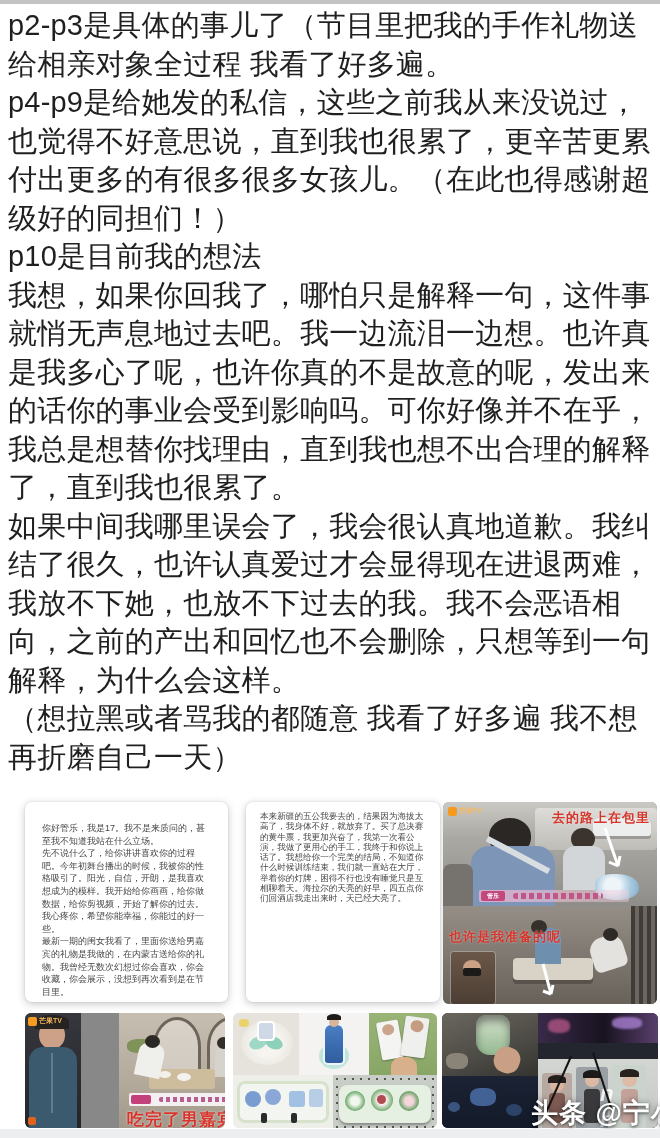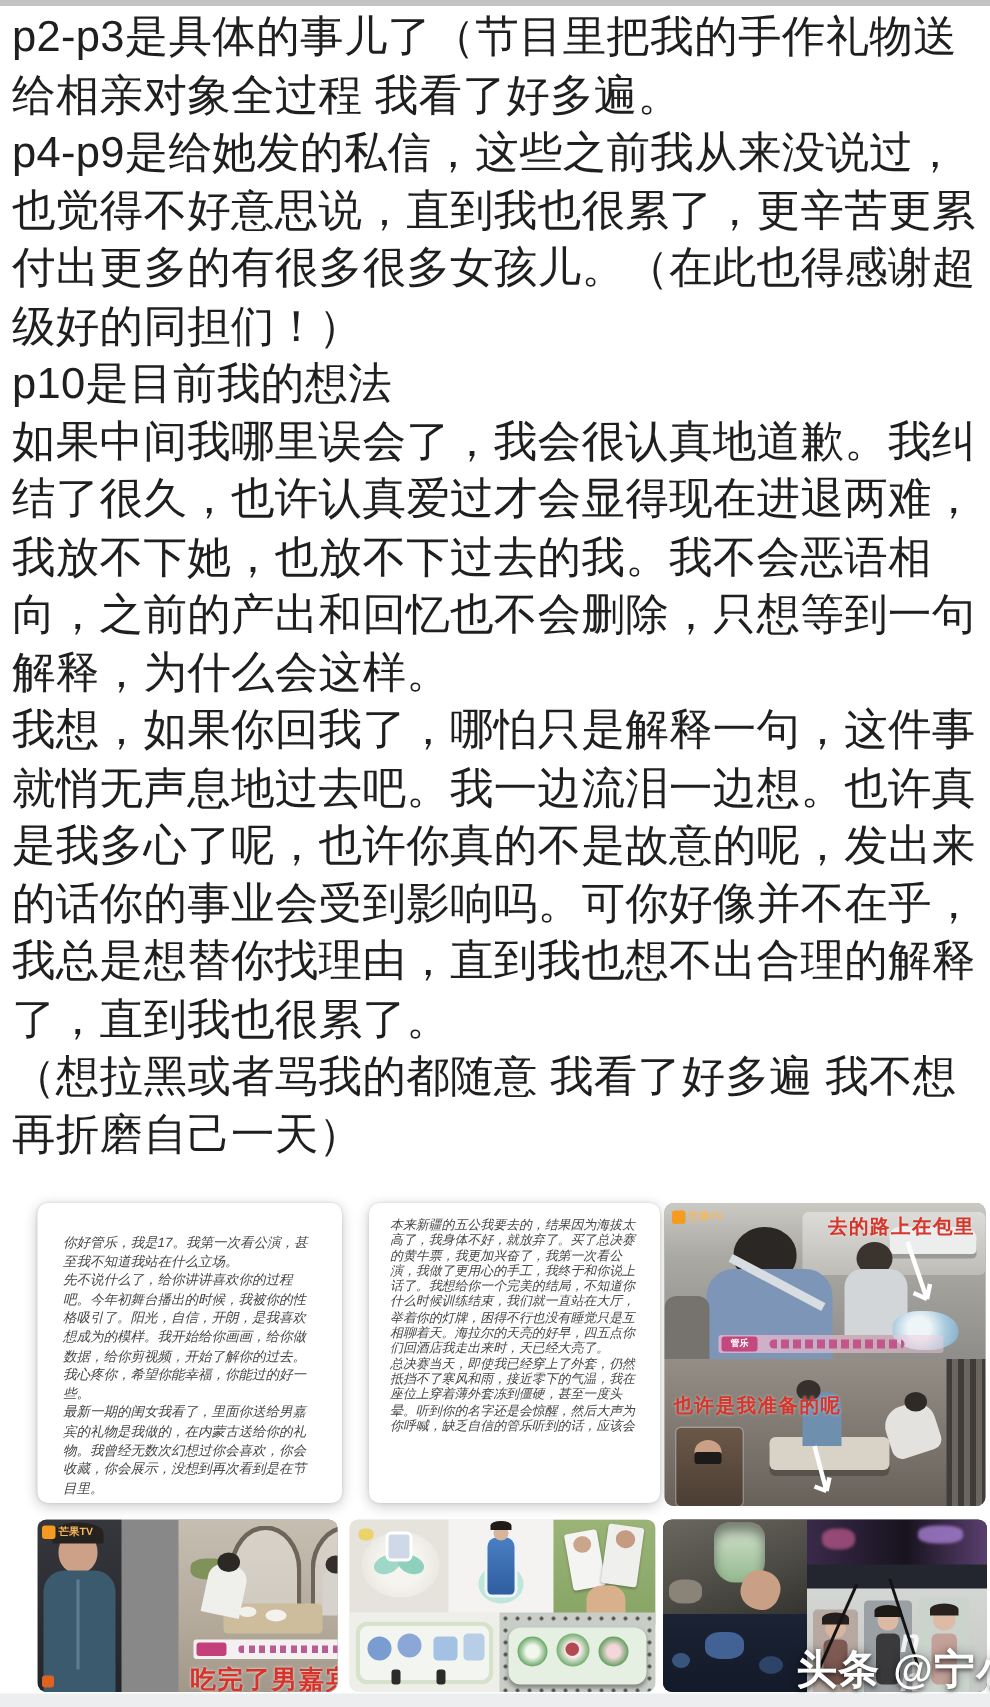--- a/index.html
+++ b/index.html
@@ -12,21 +12,21 @@
   .edge-bottom{left:0;top:1129px;width:660px;height:9px;background:#eceeef;}
 
   
   .main-text{left:8px;top:6px;width:648px;color:#1f1f1f;}
   .main-text p{margin:0;font-size:29px;line-height:38.5px;letter-spacing:0.2px;font-weight:500;
     word-break:break-all;}
 
   
   .card{background:#fff;border-radius:7px;box-shadow:0 2px 9px rgba(0,0,0,.22),0 0 2px rgba(0,0,0,.12);
     overflow:hidden;color:#464646;word-break:break-all;}
-  .card .pad{position:absolute;inset:0;font-style:italic;}
+  .card .pad{position:absolute;inset:0;}
   .card1 .pad{padding:20px 16px 0 17px;}
   .card2 .pad{padding:9px 13px 0 14px;}
   .card1 p{margin:0;font-size:9px;line-height:12.6px;}
   .card2 p{margin:0;font-size:8.6px;line-height:10.3px;}
 
   .photo{border-radius:6px;overflow:hidden;background:#888;}
   .red-note{font-weight:bold;color:#d5352b;text-shadow:0 0 2px rgba(255,255,255,.55);
     font-size:13px;letter-spacing:1px;white-space:nowrap;}
   .mango{display:flex;align-items:center;gap:2px;}
   .mango .dot{width:9px;height:9px;border-radius:2px;background:#f59b1f;}
@@ -40,37 +40,36 @@
 <body>
 
 <div class="screen">
 
   <div class="abs edge-top"></div>
 
   <div class="abs main-text">
     <p>p2-p3是具体的事儿了（节目里把我的手作礼物送给相亲对象全过程 我看了好多遍。</p>
     <p>p4-p9是给她发的私信，这些之前我从来没说过，也觉得不好意思说，直到我也很累了，更辛苦更累付出更多的有很多很多女孩儿。（在此也得感谢超级好的同担们！）</p>
     <p>p10是目前我的想法</p>
+    <p>我想，如果你回我了，哪怕只是解释一句，这件事就悄无声息地过去吧。我一边流泪一边想。也许真是我多心了呢，也许你真的不是故意的呢，发出来的话你的事业会受到影响吗。可你好像并不在乎，我总是想替你找理由，直到我也想不出合理的解释了，直到我也很累了。</p>
     <p>如果中间我哪里误会了，我会很认真地道歉。我纠结了很久，也许认真爱过才会显得现在进退两难，我放不下她，也放不下过去的我。我不会恶语相向，之前的产出和回忆也不会删除，只想等到一句解释，为什么会这样。</p>
-    <p>我想，如果你回我了，哪怕只是解释一句，这件事就悄无声息地过去吧。我一边流泪一边想。也许真是我多心了呢，也许你真的不是故意的呢，发出来的话你的事业会受到影响吗。可你好像并不在乎，我总是想替你找理由，直到我也想不出合理的解释了，直到我也很累了。</p>
     <p>（想拉黑或者骂我的都随意 我看了好多遍 我不想再折磨自己一天）</p>
   </div>
 
   <div class="abs card card1" style="left:25px;top:802px;width:203px;height:200px;">
     <div class="pad">
-      <p>你好管乐，我是17。我第一次看公演，甚至我不知道我站在什么立场。</p>
+      <p>你好管乐，我是17。我不是来质问的，甚至我不知道我站在什么立场。</p>
       <p>先不说什么了，给你讲讲喜欢你的过程吧。今年初舞台播出的时候，我被你的性格吸引了。阳光，自信，开朗，是我喜欢想成为的模样。我开始给你画画，给你做数据，给你剪视频，开始了解你的过去。我心疼你，希望你能幸福，你能过的好一些。</p>
       <p>最新一期的闺女我看了，里面你送给男嘉宾的礼物是我做的，在内蒙古送给你的礼物。我曾经无数次幻想过你会喜欢，你会收藏，你会展示，没想到再次看到是在节目里。</p>
     </div>
   </div>
 
   <div class="abs card card2" style="left:246px;top:802px;width:194px;height:200px;">
     <div class="pad">
       <p>本来新疆的五公我要去的，结果因为海拔太高了，我身体不好，就放弃了。买了总决赛的黄牛票，我更加兴奋了，我第一次看公演，我做了更用心的手工，我终于和你说上话了。我想给你一个完美的结局，不知道你什么时候训练结束，我们就一直站在大厅，举着你的灯牌，困得不行也没有睡觉只是互相聊着天。海拉尔的天亮的好早，四五点你们回酒店我走出来时，天已经大亮了。</p>
-      <p>总决赛当天，即使我已经穿上了外套，仍然抵挡不了寒风和雨，接近零下的气温，我在座位上穿着薄外套冻到僵硬，甚至一度头晕。听到你的名字还是会惊醒，然后大声为你呼喊，缺乏自信的管乐听到的话，应该会</p>
     </div>
   </div>
 
   <div class="abs photo" style="left:443px;top:802px;width:214px;height:202px;">
 
     <div class="abs" style="left:0;top:104px;width:214px;height:98px;
          background:linear-gradient(180deg,#948e86 0%,#7c766e 55%,#686159 100%);">
       <div class="abs" style="right:0;top:0;width:26px;height:98px;
            background:repeating-linear-gradient(90deg,#403d38 0 4px,#6b665f 4px 8px);"></div>
       <div class="abs" style="left:70px;top:52px;width:80px;height:22px;border-radius:4px;

